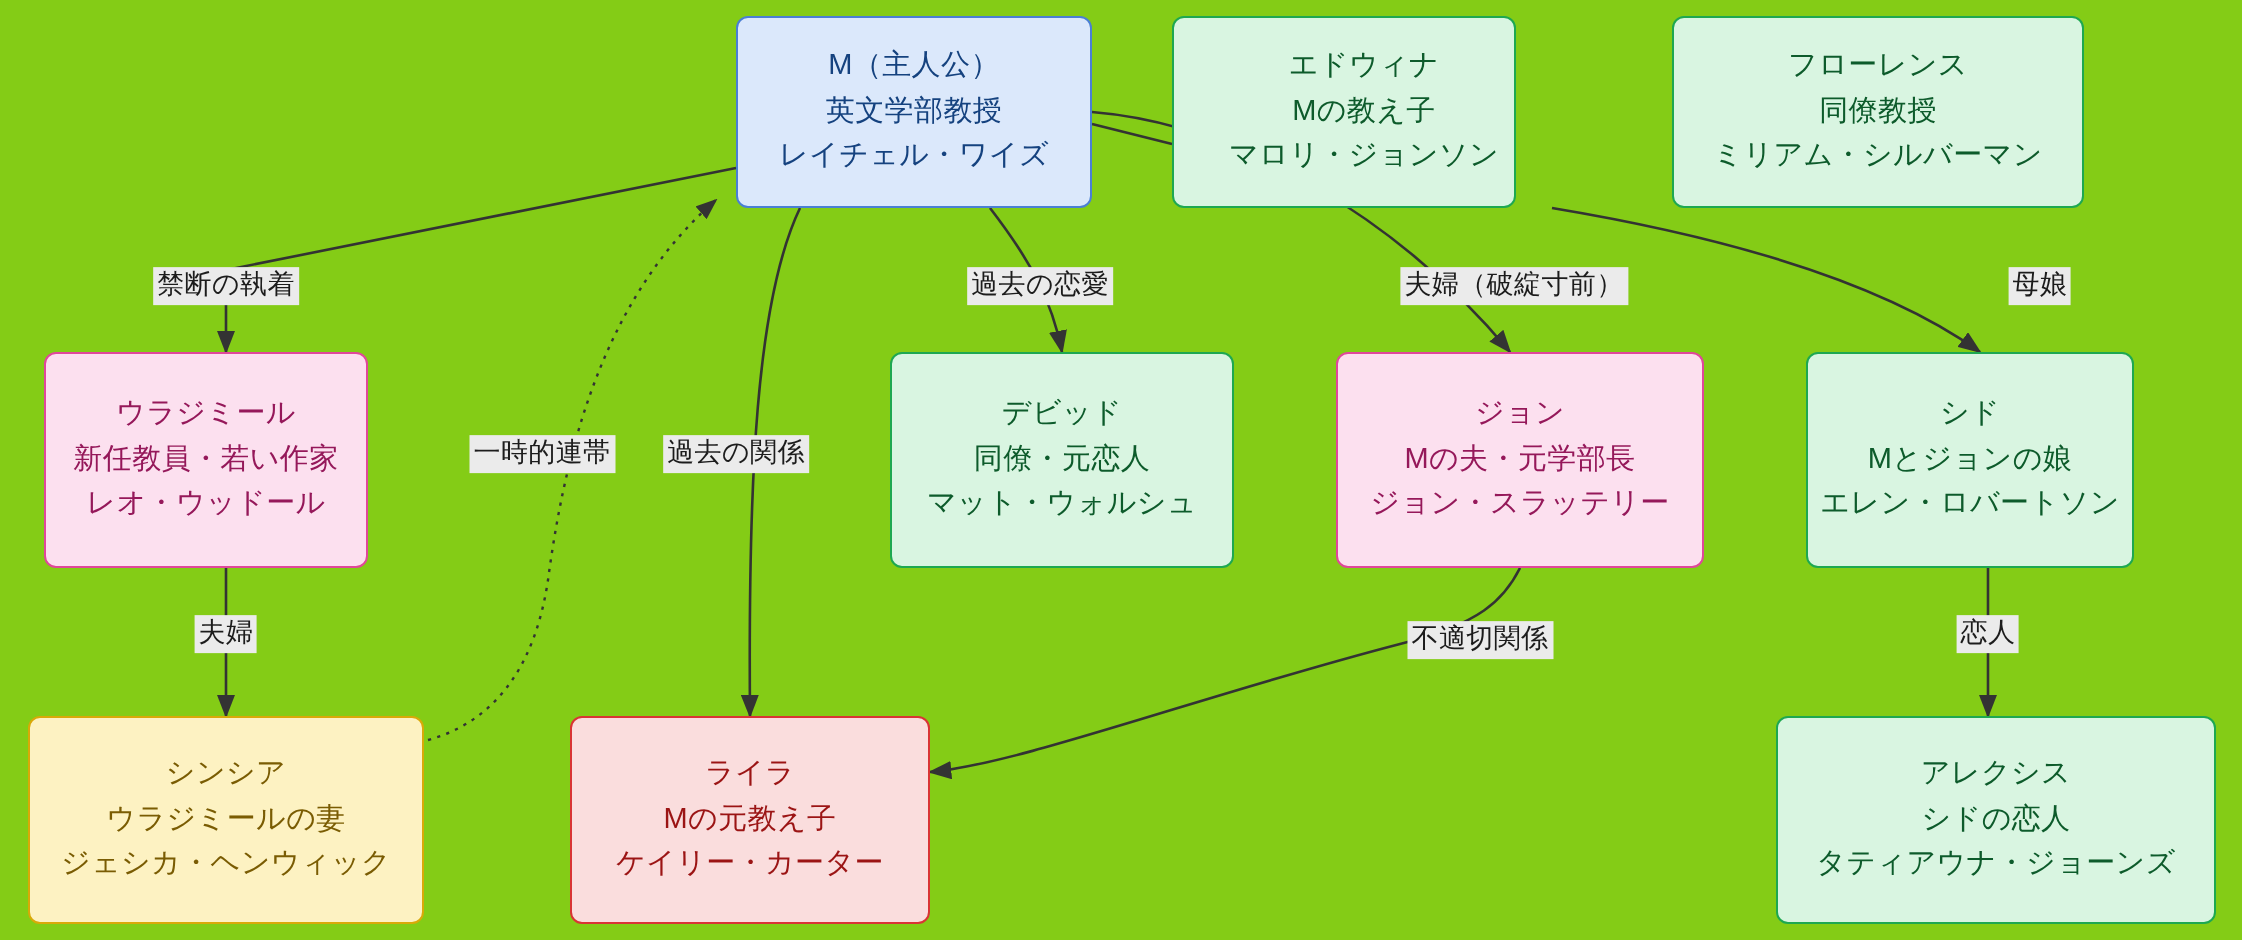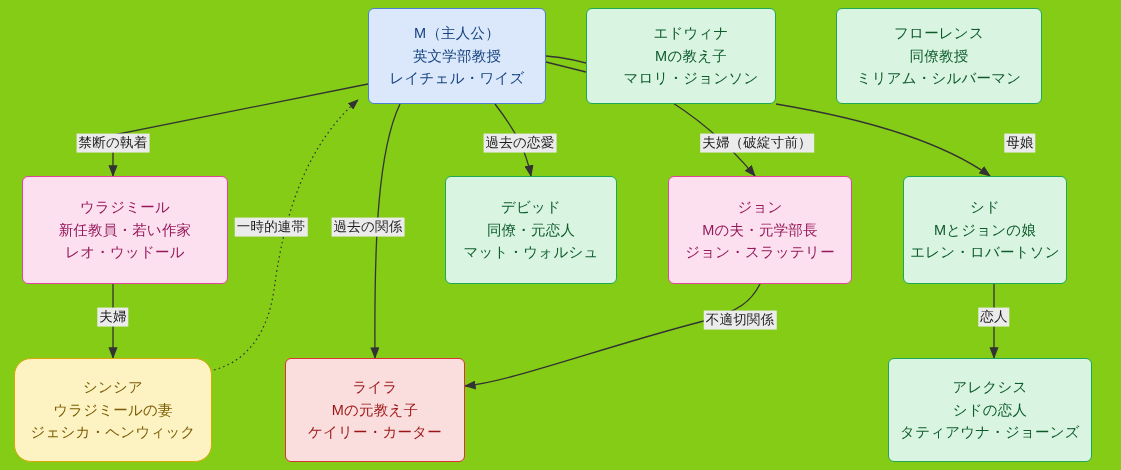--- a/index.html
+++ b/index.html
@@ -40,21 +40,21 @@
     line-height: 1.55;
     font-size: 14.5px;
     letter-spacing: 0.2px;
     white-space: nowrap;
   }
   .node .line { display: block; }
   
   .n-blue   { background: #dbe8fb; border-color: #4a7fd4; color: #15427f; }
   .n-green  { background: #d9f5e1; border-color: #1ea851; color: #0d5b2b; }
   .n-pink   { background: #fce0ef; border-color: #e0479a; color: #95185a; }
-  .n-yellow { background: #fdf2c2; border-color: #d9a908; color: #7a5c03; border-radius: 17px; }
+  .n-yellow { background: #fdf2c2; border-color: #d9a908; color: #7a5c03; }
   .n-red    { background: #fadddd; border-color: #d93434; color: #9b1414; }
 
   .edge-label {
     position: absolute;
     transform: translate(-50%, -50%);
     background: #ebebeb;
     color: #1c1c1c;
     font-size: 13.5px;
     line-height: 1.25;
     padding: 1px 2px;
@@ -86,31 +86,31 @@
         <path d="M 994,284 L 994,358" fill="none" stroke="#333333" stroke-width="1.3" marker-end="url(#arrowhead)"></path>
       </g>
   </svg>
 
   <div id="node-layer">
       <div class="node n-blue" style="left: 368px; top: 8px; width: 178px; height: 96px;">
         <span class="line">M（主人公）</span>
         <span class="line">英文学部教授</span>
         <span class="line">レイチェル・ワイズ</span>
       </div>
-      <div class="node n-green" style="left: 586px; top: 8px; width: 190px; height: 96px; padding-left: 20px;">
+      <div class="node n-green" style="left: 586px; top: 8px; width: 172px; height: 96px; padding-left: 20px;">
         <span class="line">エドウィナ</span>
         <span class="line">Mの教え子</span>
         <span class="line">マロリ・ジョンソン</span>
       </div>
       <div class="node n-green" style="left: 836px; top: 8px; width: 206px; height: 96px;">
         <span class="line">フローレンス</span>
         <span class="line">同僚教授</span>
         <span class="line">ミリアム・シルバーマン</span>
       </div>
-      <div class="node n-pink" style="left: 22px; top: 176px; width: 206px; height: 108px;">
+      <div class="node n-pink" style="left: 22px; top: 176px; width: 162px; height: 108px;">
         <span class="line">ウラジミール</span>
         <span class="line">新任教員・若い作家</span>
         <span class="line">レオ・ウッドール</span>
       </div>
       <div class="node n-green" style="left: 445px; top: 176px; width: 172px; height: 108px; text-align: right;">
         <span class="line">デビッド</span>
         <span class="line">同僚・元恋人</span>
         <span class="line">マット・ウォルシュ</span>
       </div>
       <div class="node n-pink" style="left: 668px; top: 176px; width: 184px; height: 108px;">
@@ -126,21 +126,21 @@
       <div class="node n-yellow" style="left: 14px; top: 358px; width: 198px; height: 104px;">
         <span class="line">シンシア</span>
         <span class="line">ウラジミールの妻</span>
         <span class="line">ジェシカ・ヘンウィック</span>
       </div>
       <div class="node n-red" style="left: 285px; top: 358px; width: 180px; height: 104px;">
         <span class="line">ライラ</span>
         <span class="line">Mの元教え子</span>
         <span class="line">ケイリー・カーター</span>
       </div>
-      <div class="node n-green" style="left: 888px; top: 358px; width: 204px; height: 104px;">
+      <div class="node n-green" style="left: 888px; top: 358px; width: 220px; height: 104px;">
         <span class="line">アレクシス</span>
         <span class="line">シドの恋人</span>
         <span class="line">タティアウナ・ジョーンズ</span>
       </div>
     </div>
   <div id="label-layer">
       <div class="edge-label" style="left: 113px; top: 143px;">禁断の執着</div>
       <div class="edge-label" style="left: 271px; top: 227px;">一時的連帯</div>
       <div class="edge-label" style="left: 368px; top: 227px;">過去の関係</div>
       <div class="edge-label" style="left: 520px; top: 143px;">過去の恋愛</div>

